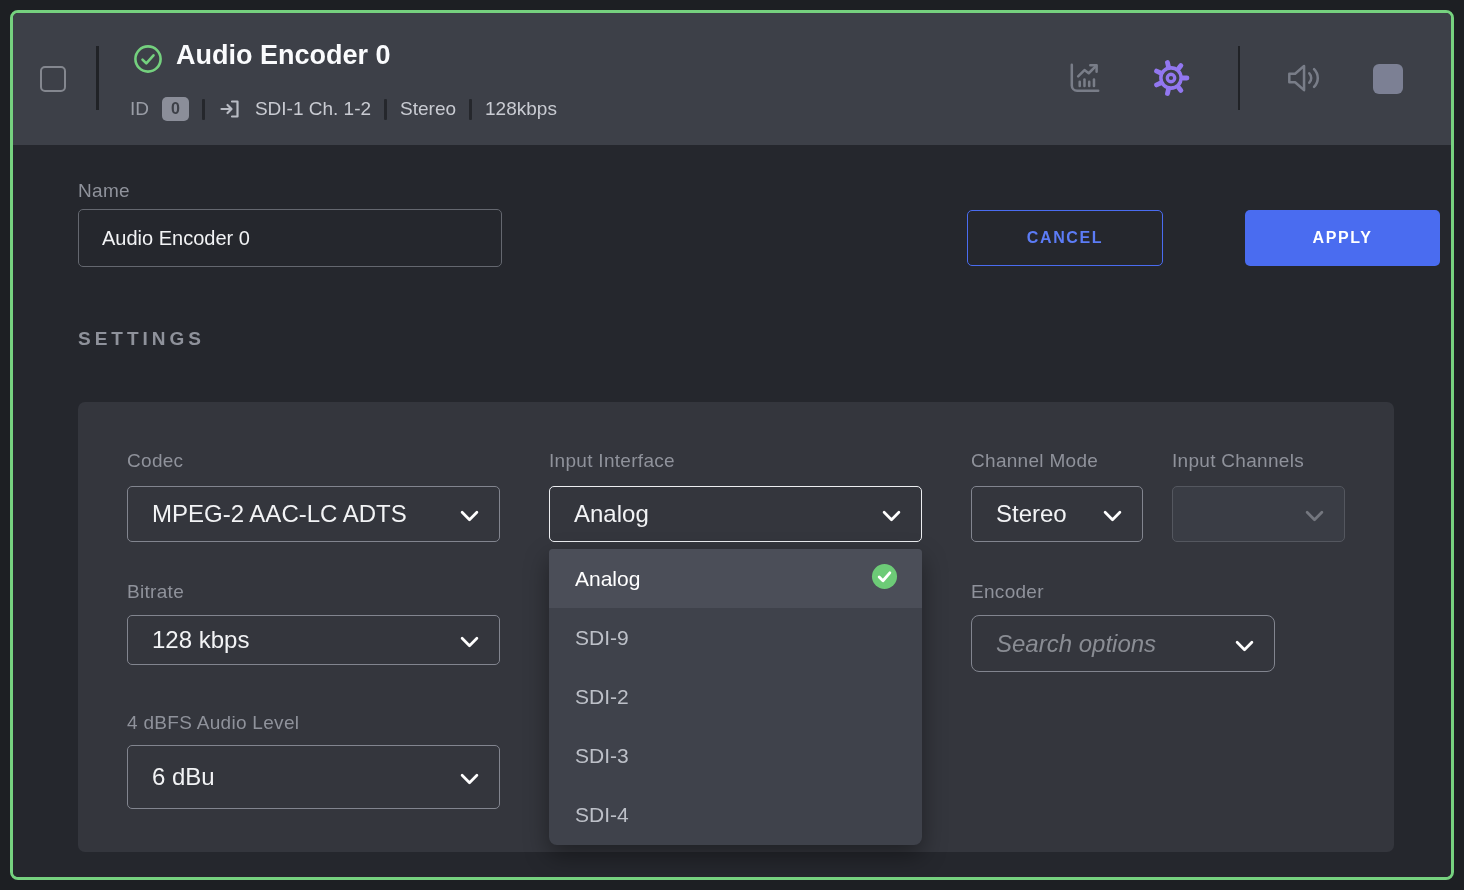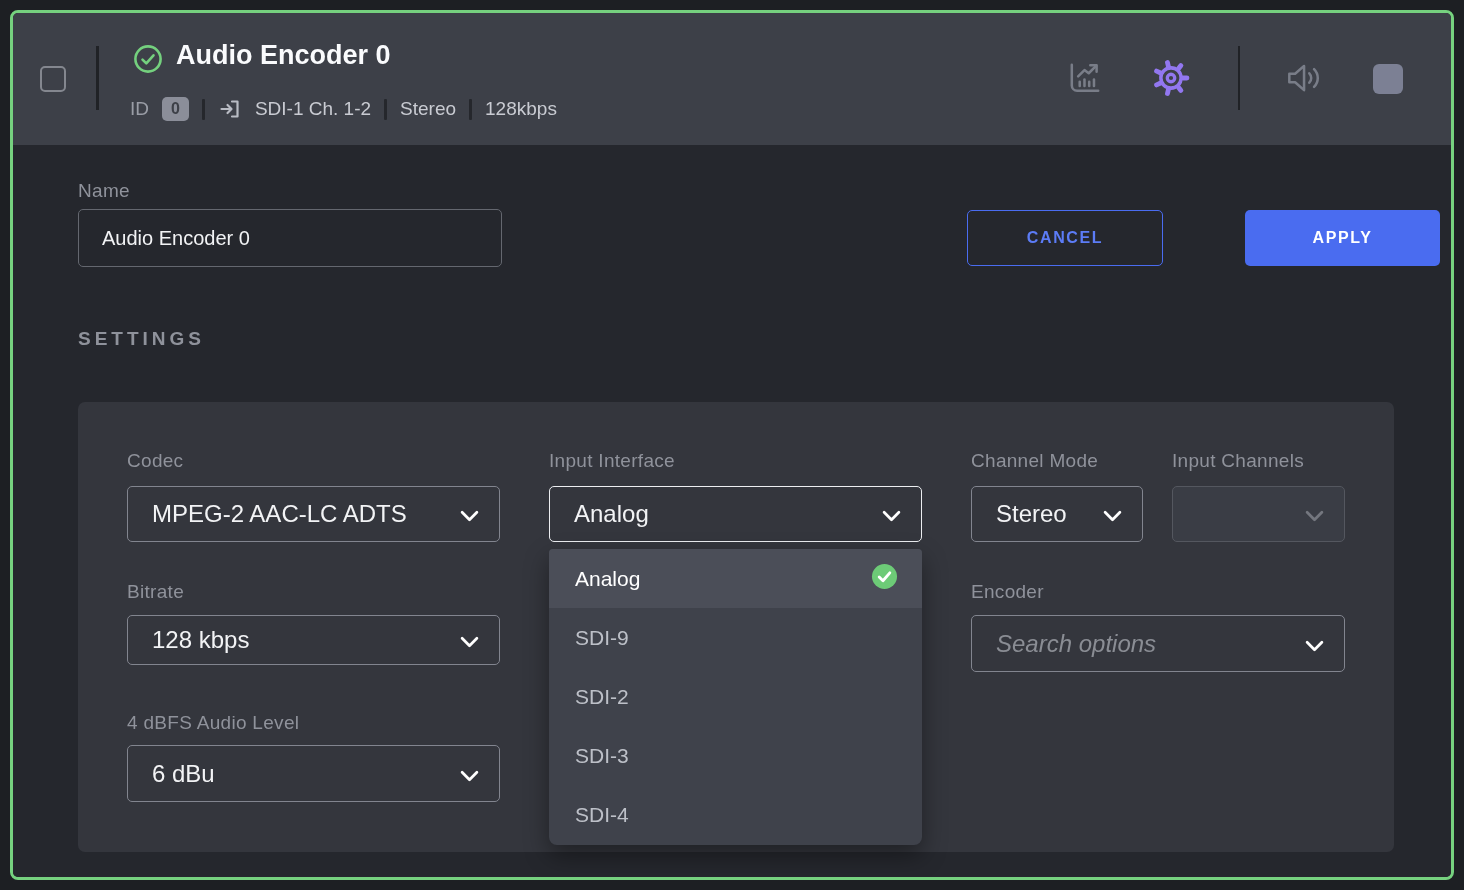--- a/index.html
+++ b/index.html
@@ -57,22 +57,22 @@
   .select.focused { border-color:#eceef1; }
   .select.disabled { background:#3a3d45; border-color:#54575f; cursor:default; }
   .select.disabled .chev { color:#74777f; }
   .placeholder { color:#8a8d94; font-style:italic; }
 
   .sel-codec        { left:49px;   top:84px;  width:373px; }
   .sel-interface    { left:471px;  top:84px;  width:373px; }
   .sel-chmode       { left:893px;  top:84px;  width:172px; }
   .sel-inchannels   { left:1094px; top:84px;  width:173px; }
   .sel-bitrate      { left:49px;   top:213px; width:373px; height:50px; }
-  .sel-language     { left:893px;  top:213px; width:374px; height:57px; }
-  .sel-audiolevel   { left:49px;   top:343px; width:373px; height:57px; }
+  .sel-language     { left:893px;  top:213px; width:304px; height:57px;border-radius:8px; }
+  .sel-audiolevel   { left:49px;   top:343px; width:373px; height:64px; }
 
   .lbl-codec      { left:49px;   top:48px; }
   .lbl-interface  { left:471px;  top:48px; }
   .lbl-chmode     { left:893px;  top:48px; }
   .lbl-inchannels { left:1094px; top:48px; }
   .lbl-bitrate    { left:49px;   top:179px; }
   .lbl-language   { left:893px;  top:179px; }
   .lbl-audiolevel { left:49px;   top:310px; }
 
   

